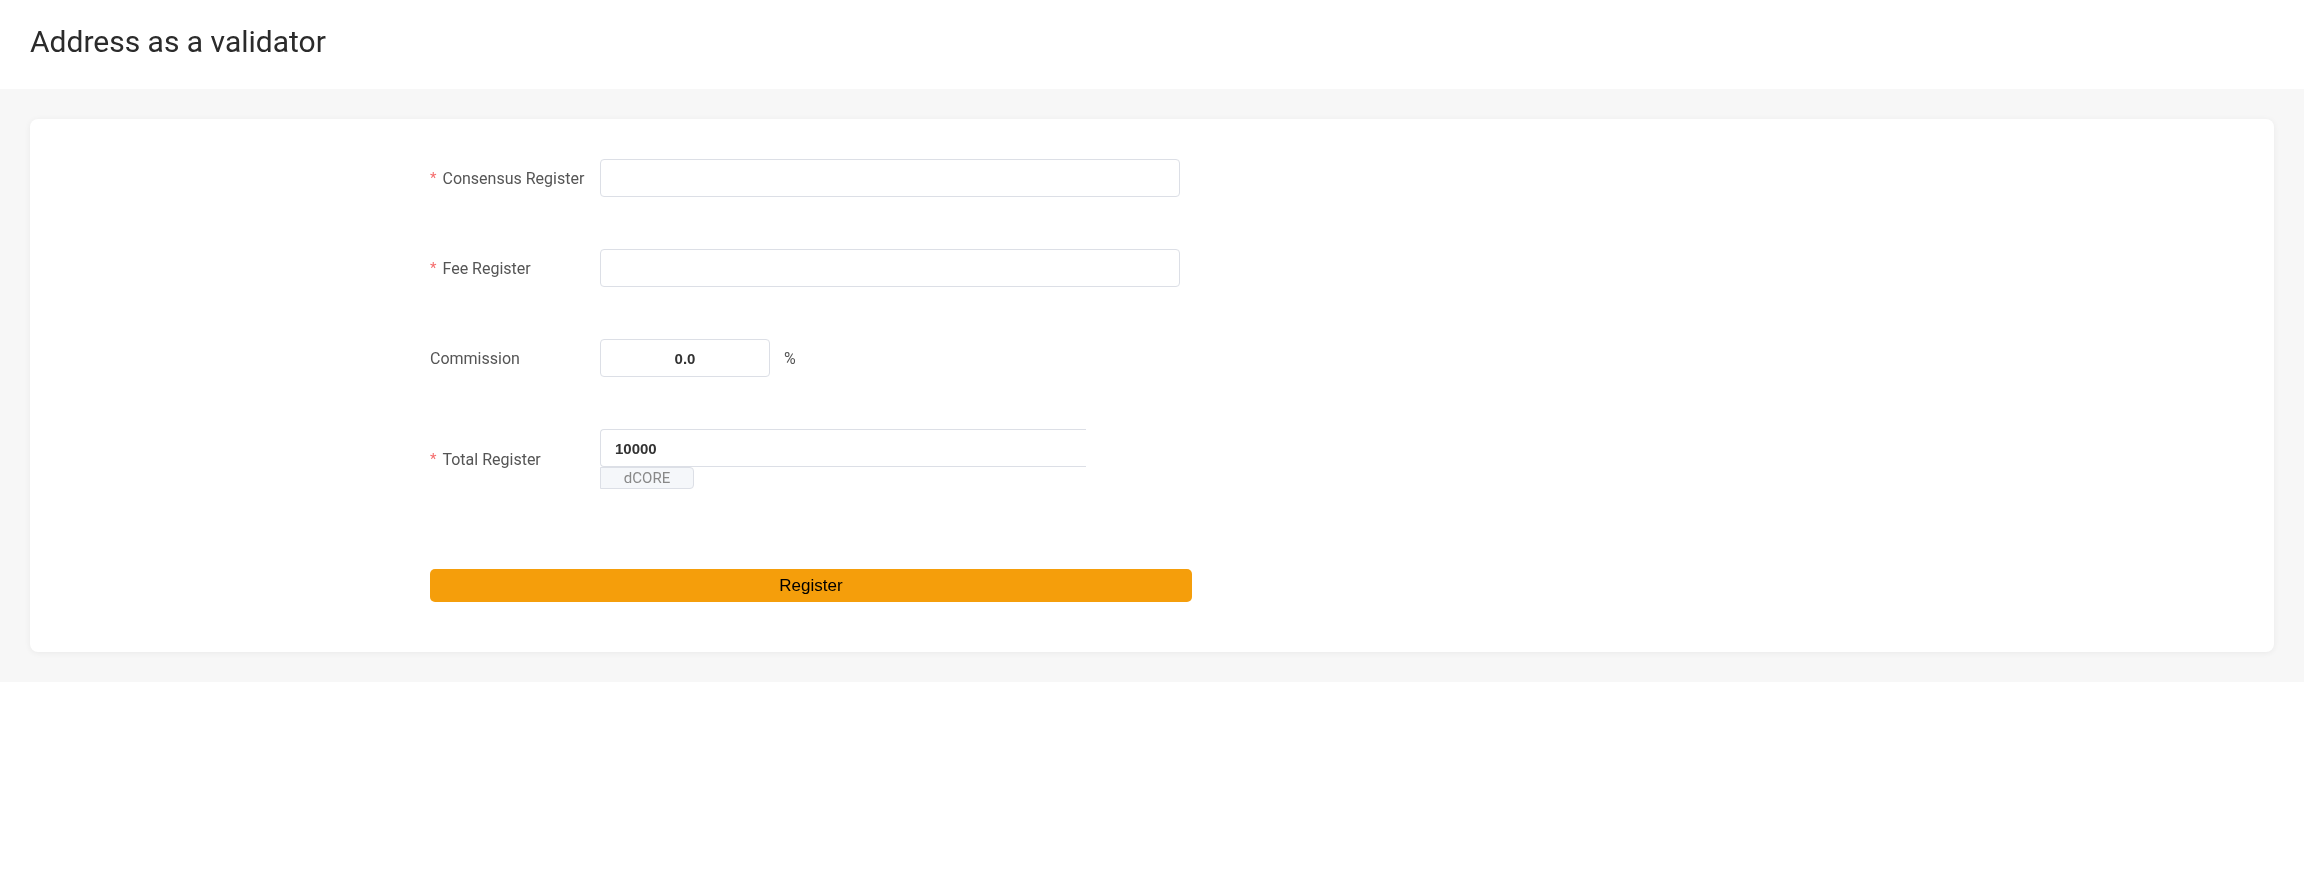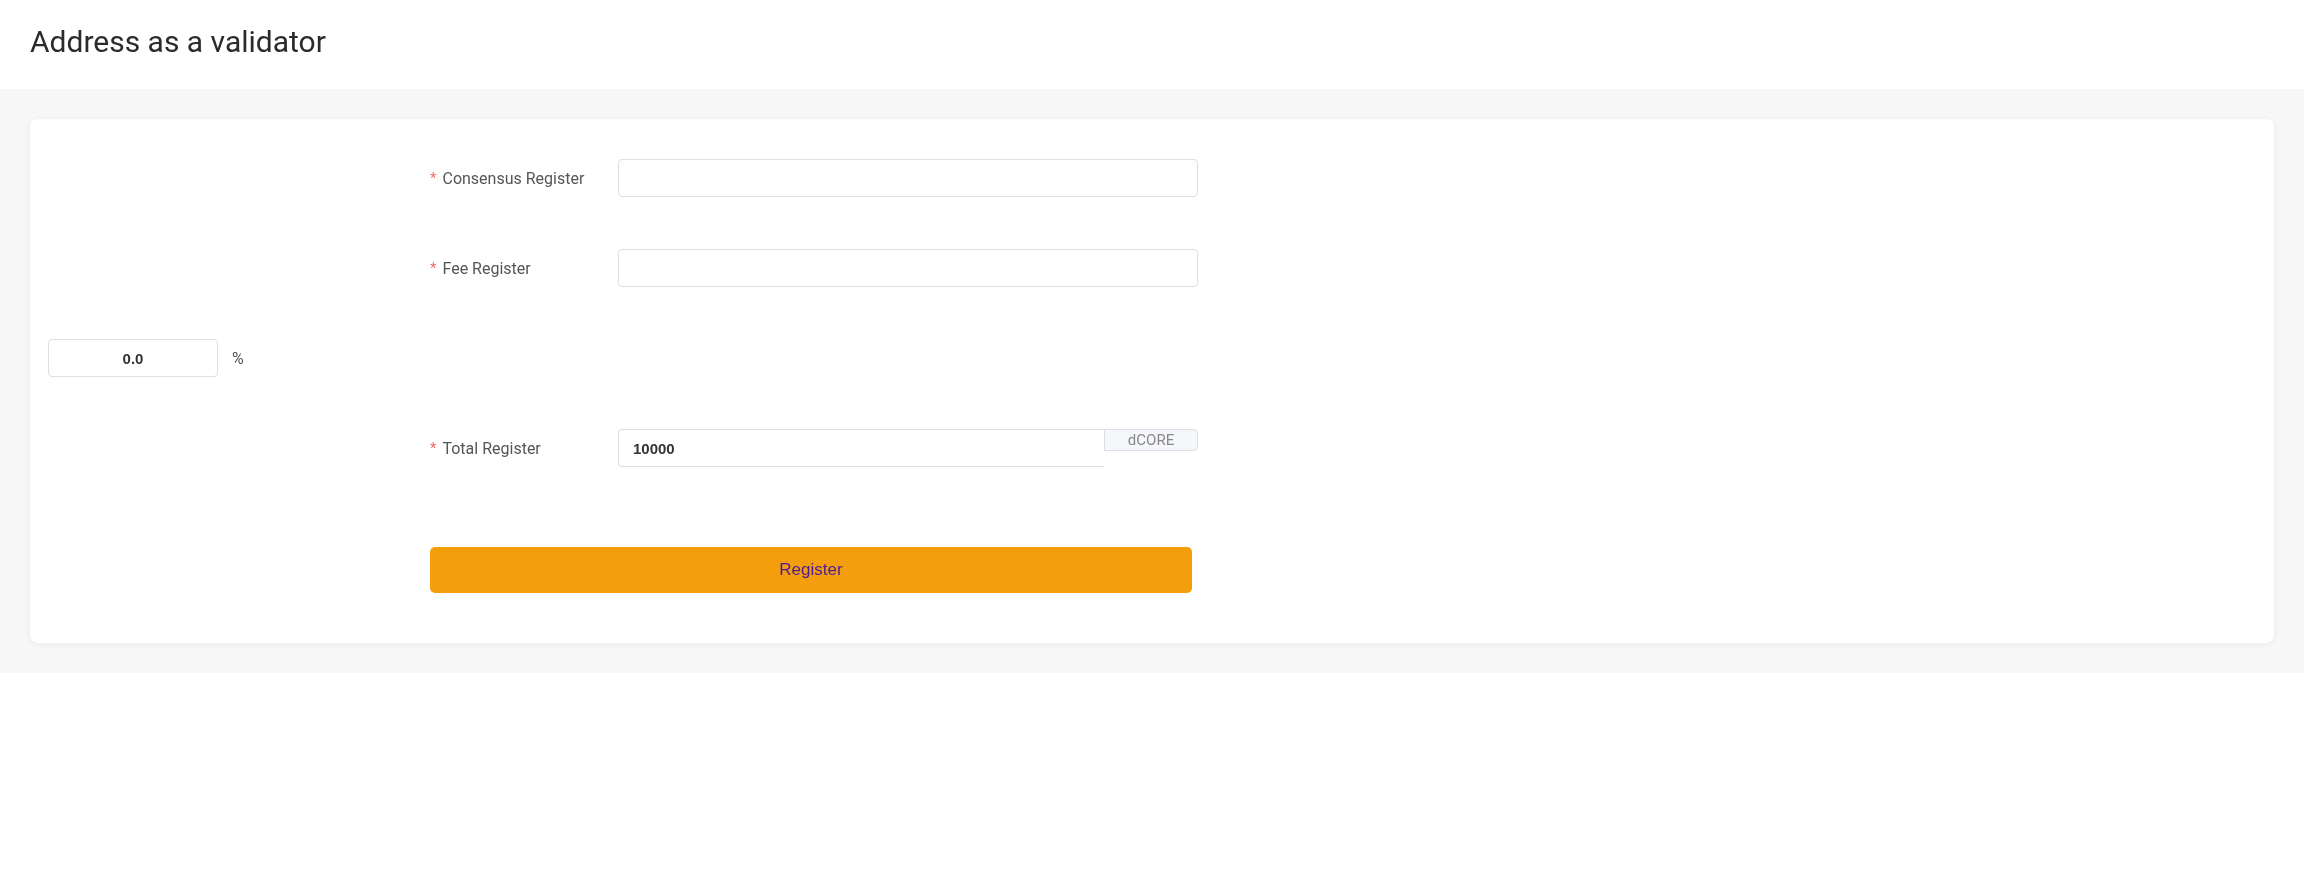--- a/index.html
+++ b/index.html
@@ -60,39 +60,39 @@
     }
     .text-input {
       height: 38px;
       border: 1px solid #dcdfe6;
       border-radius: 4px;
       padding: 0 14px;
       font-size: 15px;
       color: #333;
       outline: none;
       background: #fff;
-      margin-left: 18px;
     }
     .wide-input {
       width: 580px;
     }
     .small-input {
       width: 170px;
       text-align: center;
       font-weight: 600;
       color: #333;
     }
     .suffix-text {
       margin-left: 14px;
       font-size: 16px;
       color: #555;
     }
     .input-with-addon {
       display: flex;
       align-items: stretch;
+      flex-direction: column;
     }
     .addon-input {
       width: 486px;
       border-top-right-radius: 0;
       border-bottom-right-radius: 0;
       border-right: none;
       font-weight: 600;
     }
     .addon {
       width: 94px;
@@ -106,25 +106,25 @@
       justify-content: center;
       font-size: 15px;
       color: #888;
     }
     .button-row {
       padding-left: 400px;
       margin-top: 80px;
     }
     .register-btn {
       width: 762px;
-      height: 46px;
+      height: 33px;
       background: #f59e0b;
       border: none;
       border-radius: 5px;
-      color: #4c1d95;
+      color: #000000;
       font-size: 17px;
       font-weight: 500;
       cursor: pointer;
     }
   </style>
 </head>
 <body>
 
 <div class="header">
   <h1>Address as a validator</h1>
@@ -147,20 +147,23 @@
       <div class="label-cell">
         <span class="required-star">*</span>
         <span>Fee Register</span>
       </div>
       <div class="input-cell">
         <input type="text" class="text-input wide-input" value="" style="">
       </div>
     </div>
 
     <div class="form-row">
+      <div class="label-cell">
+        <span>Commission</span>
+      </div>
       <div class="input-cell">
         <input type="text" class="text-input small-input" value="0.0" style="">
         <span class="suffix-text">%</span>
       </div>
     </div>
 
     <div class="form-row">
       <div class="label-cell">
         <span class="required-star">*</span>
         <span>Total Register</span>

